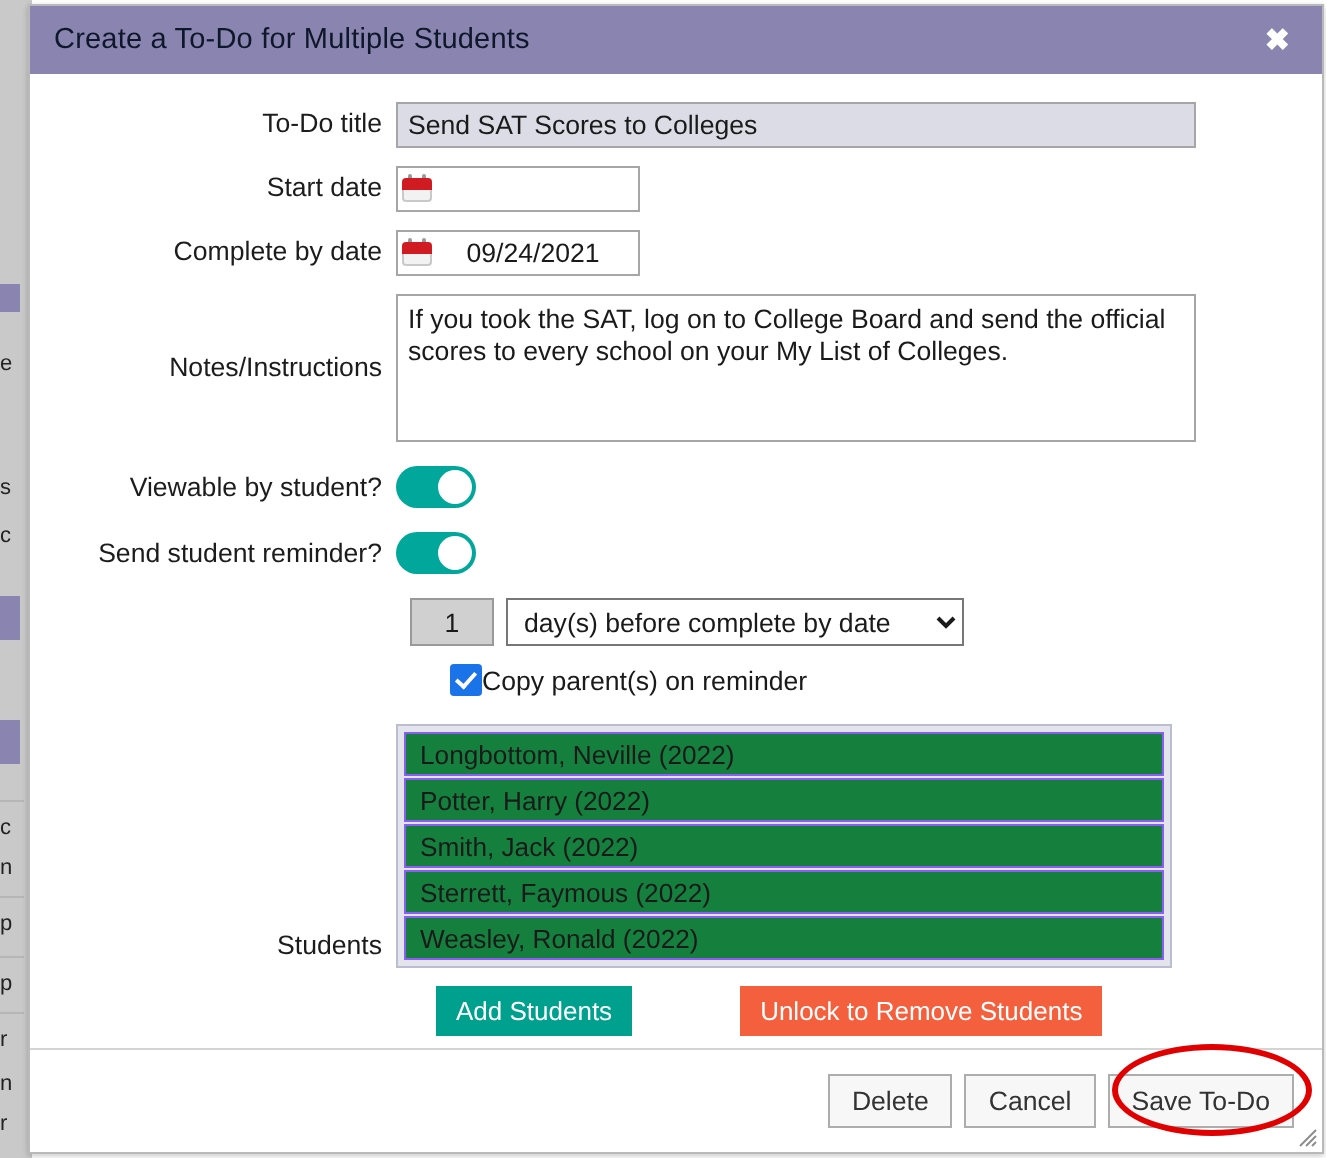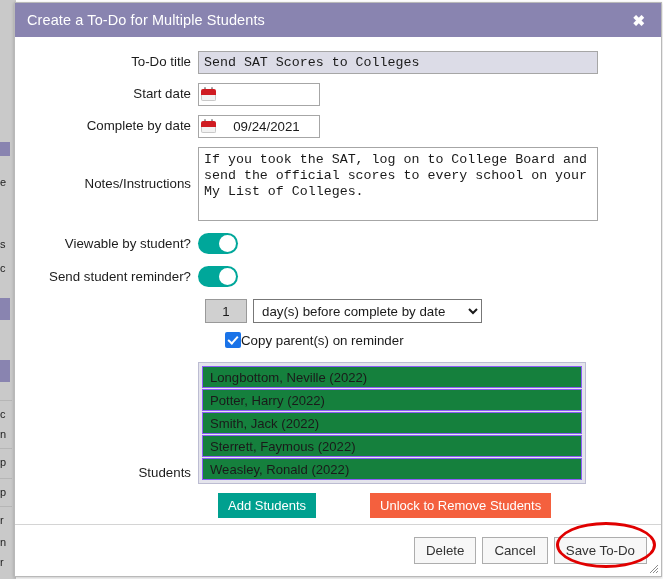--- a/index.html
+++ b/index.html
@@ -71,21 +71,21 @@
   #modal-header {
     height: 34px;
     background: #8984b0;
     display: flex;
     align-items: center;
     justify-content: space-between;
     padding: 0 14px 0 12px;
     box-sizing: border-box;
   }
   #modal-title {
-    color: #ffffff;
+    color: #0f172a;
     font-size: 14.5px;
     letter-spacing: 0.1px;
   }
   #close-btn {
     color: #ffffff;
     font-size: 15px;
     font-weight: bold;
     line-height: 1;
     cursor: pointer;
     padding: 2px 2px;
@@ -111,21 +111,21 @@
     text-align: right;
     padding-right: 7px;
     font-size: 13.3px;
     color: #1c1c1c;
     box-sizing: border-box;
     line-height: 22px;
   }
   .form-field { flex: 1; }
 
   input.txt, textarea.txt {
-    font-family: Liberation Mono, monospace;
+    font-family: Liberation Sans, sans-serif;
     font-size: 13.3px;
     color: #1a1a1a;
     border: 1px solid #a6a6a6;
     box-sizing: border-box;
     outline: none;
     background: #ffffff;
   }
 
   #todo-title {
     width: 400px;

